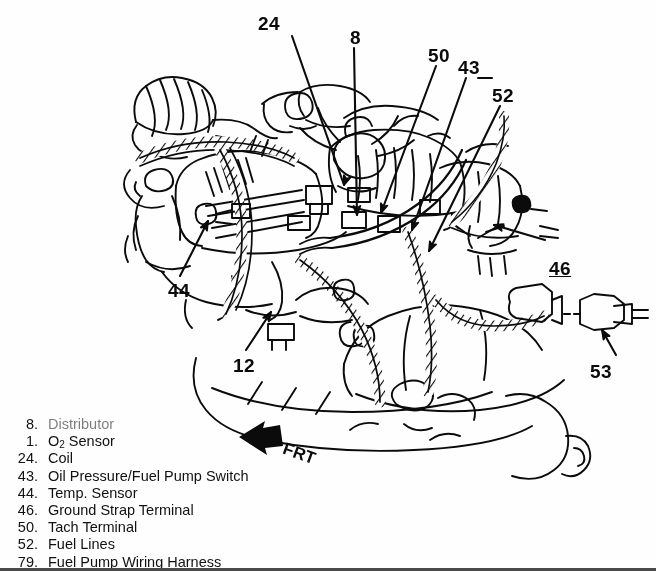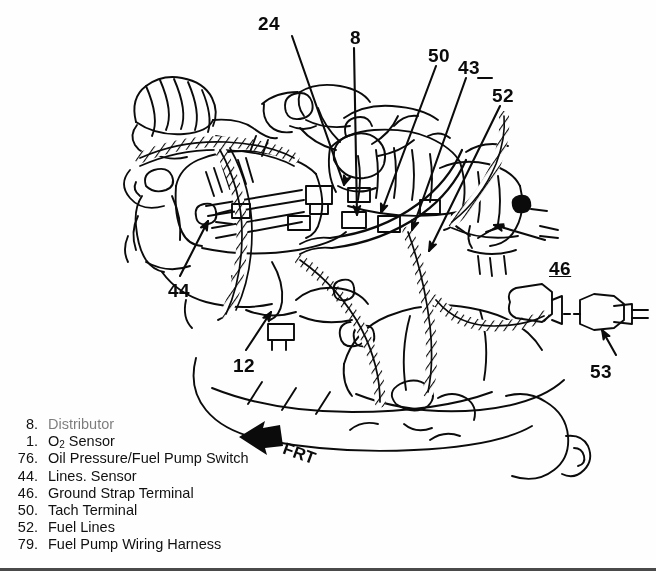--- a/index.html
+++ b/index.html
@@ -303,31 +303,36 @@
       <span class="legend-dot"></span>
       <span class="legend-label faded">Distributor</span>
     </div>
 
     <div class="legend-row">
       <span class="legend-num">1.</span>
       <span class="legend-dot"></span>
       <span class="legend-label"><span>O</span><sub>2</sub><span> Sensor</span></span>
     </div>
 
-
-    <div class="legend-row">
-      <span class="legend-num">76.</span>
+    <div class="legend-row">
+      <span class="legend-num">24.</span>
+      <span class="legend-dot"></span>
+      <span class="legend-label">Coil</span>
+    </div>
+
+    <div class="legend-row">
+      <span class="legend-num">43.</span>
       <span class="legend-dot"></span>
       <span class="legend-label">Oil Pressure/Fuel Pump Switch</span>
     </div>
 
     <div class="legend-row">
       <span class="legend-num">44.</span>
       <span class="legend-dot"></span>
-      <span class="legend-label">Lines. Sensor</span>
+      <span class="legend-label">Temp. Sensor</span>
     </div>
 
     <div class="legend-row">
       <span class="legend-num">46.</span>
       <span class="legend-dot"></span>
       <span class="legend-label">Ground Strap Terminal</span>
     </div>
 
     <div class="legend-row">
       <span class="legend-num">50.</span>

